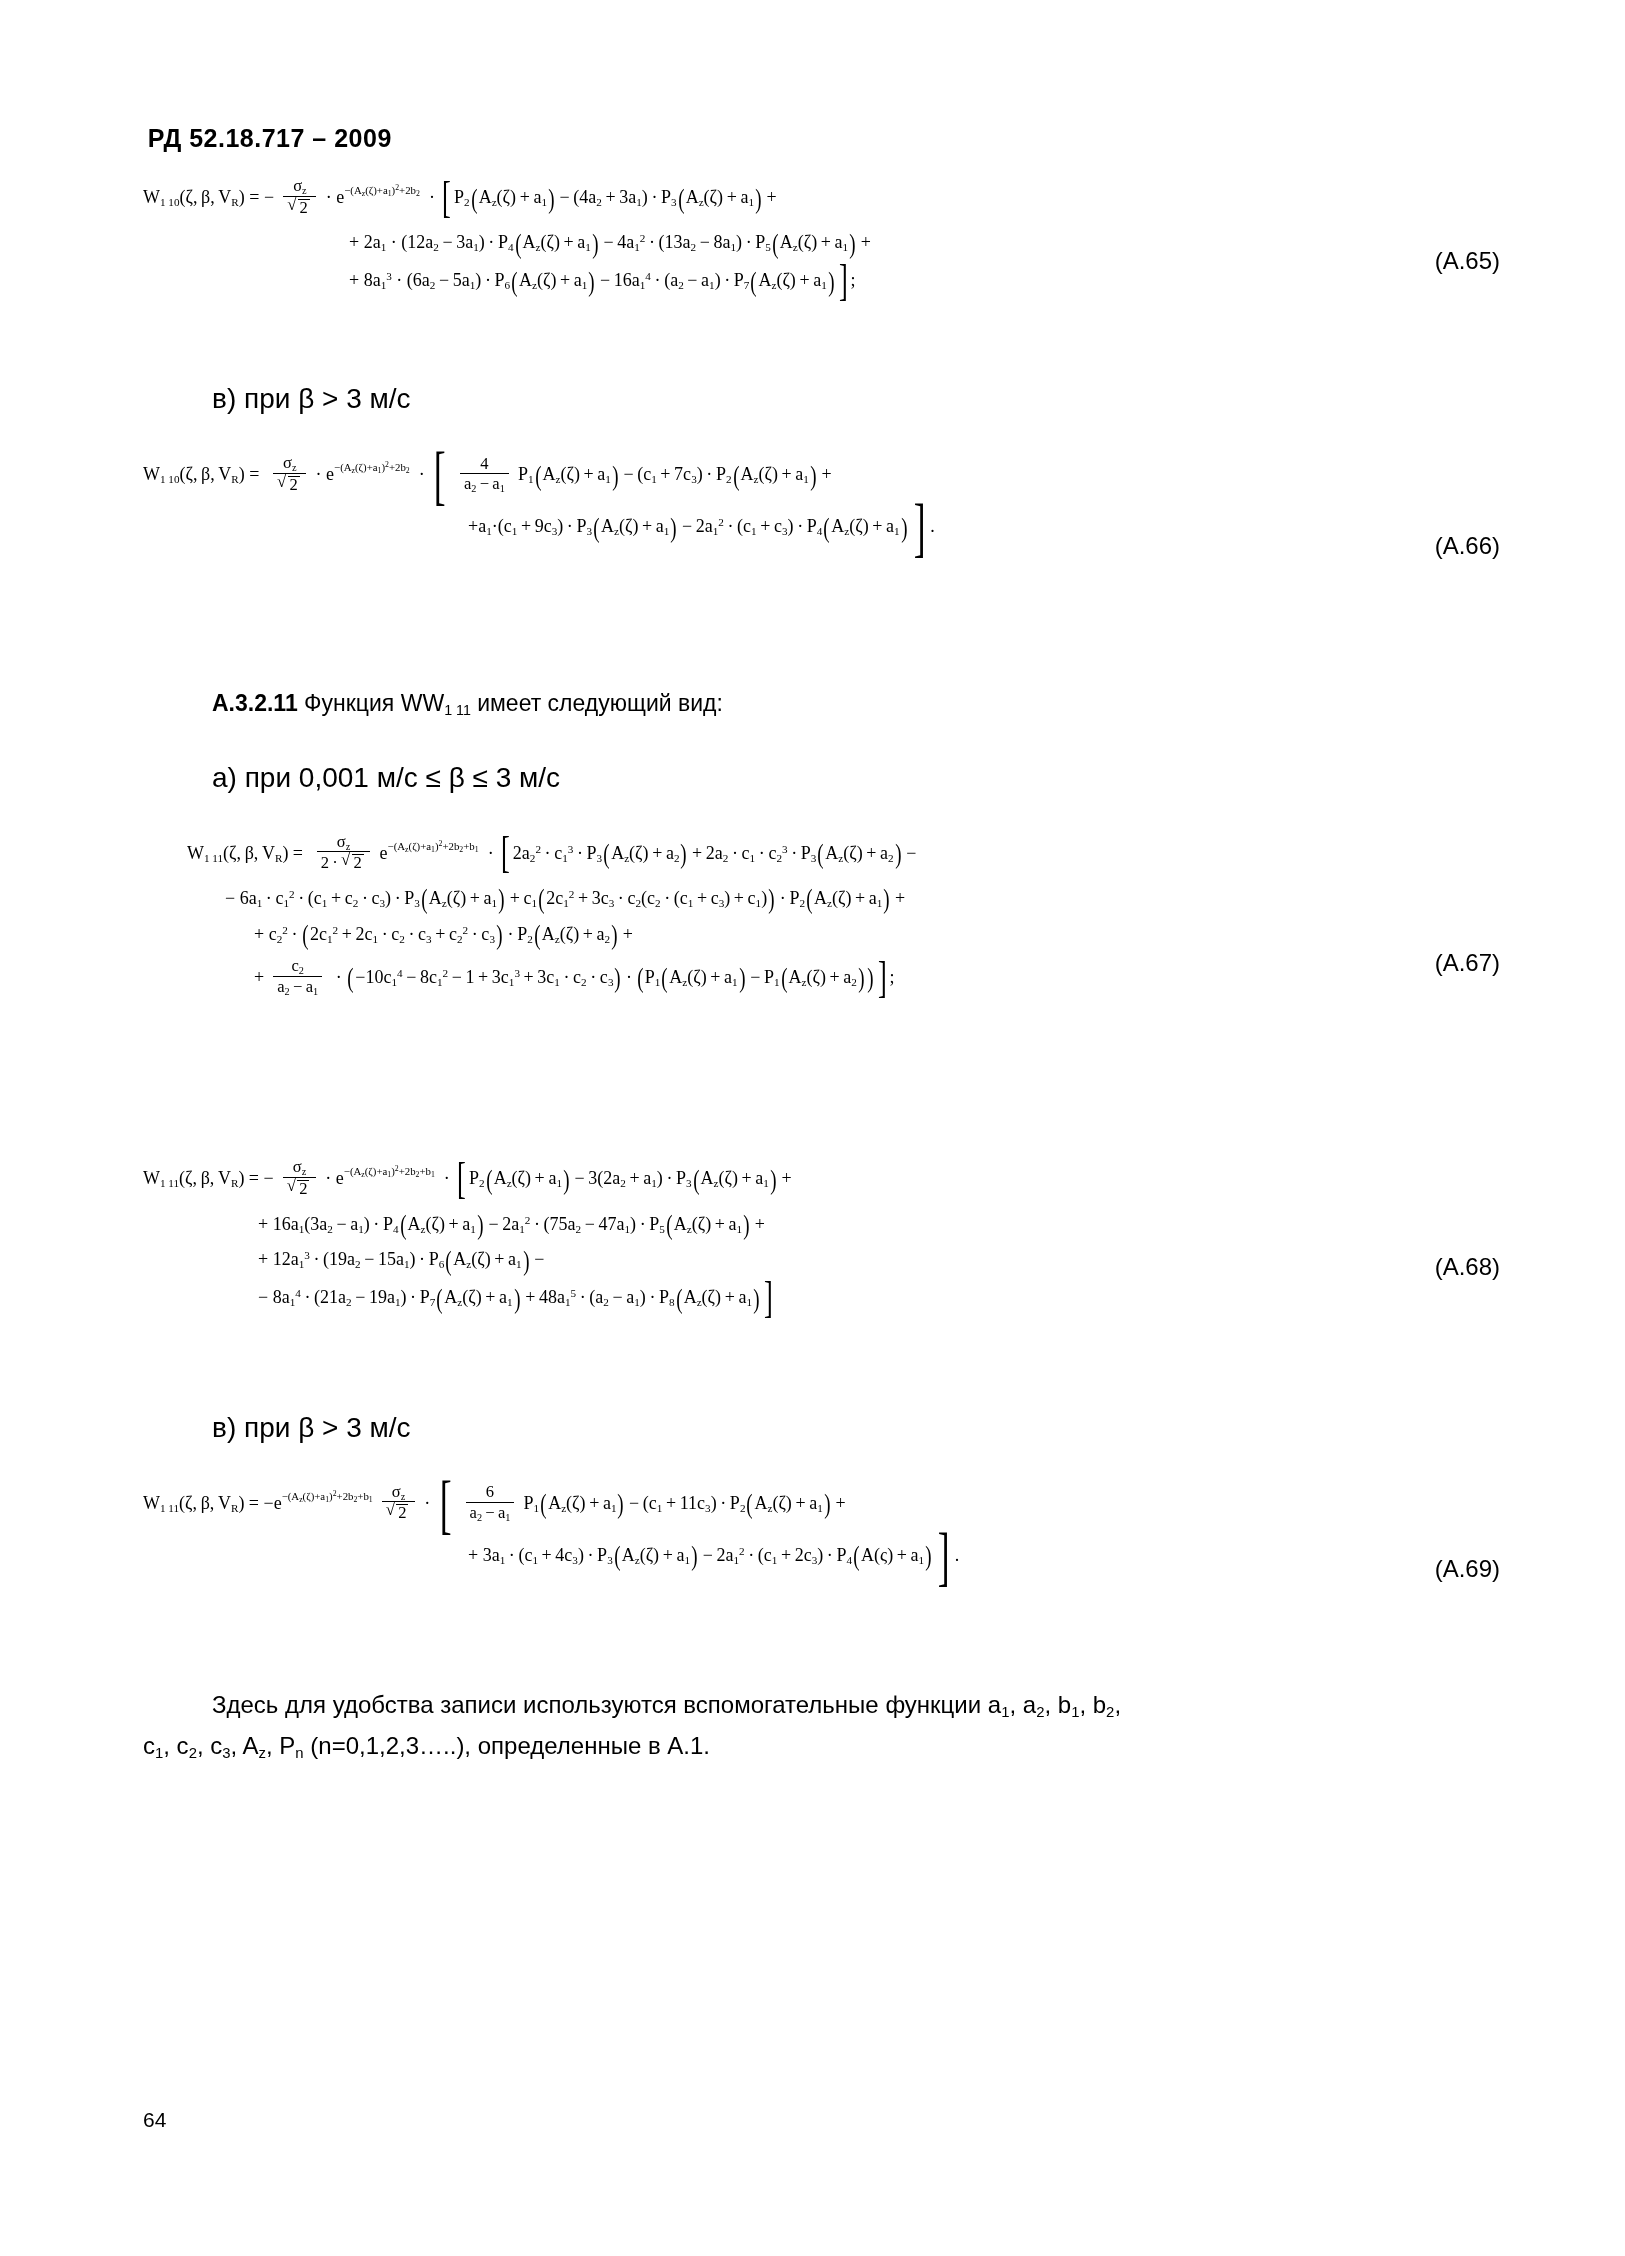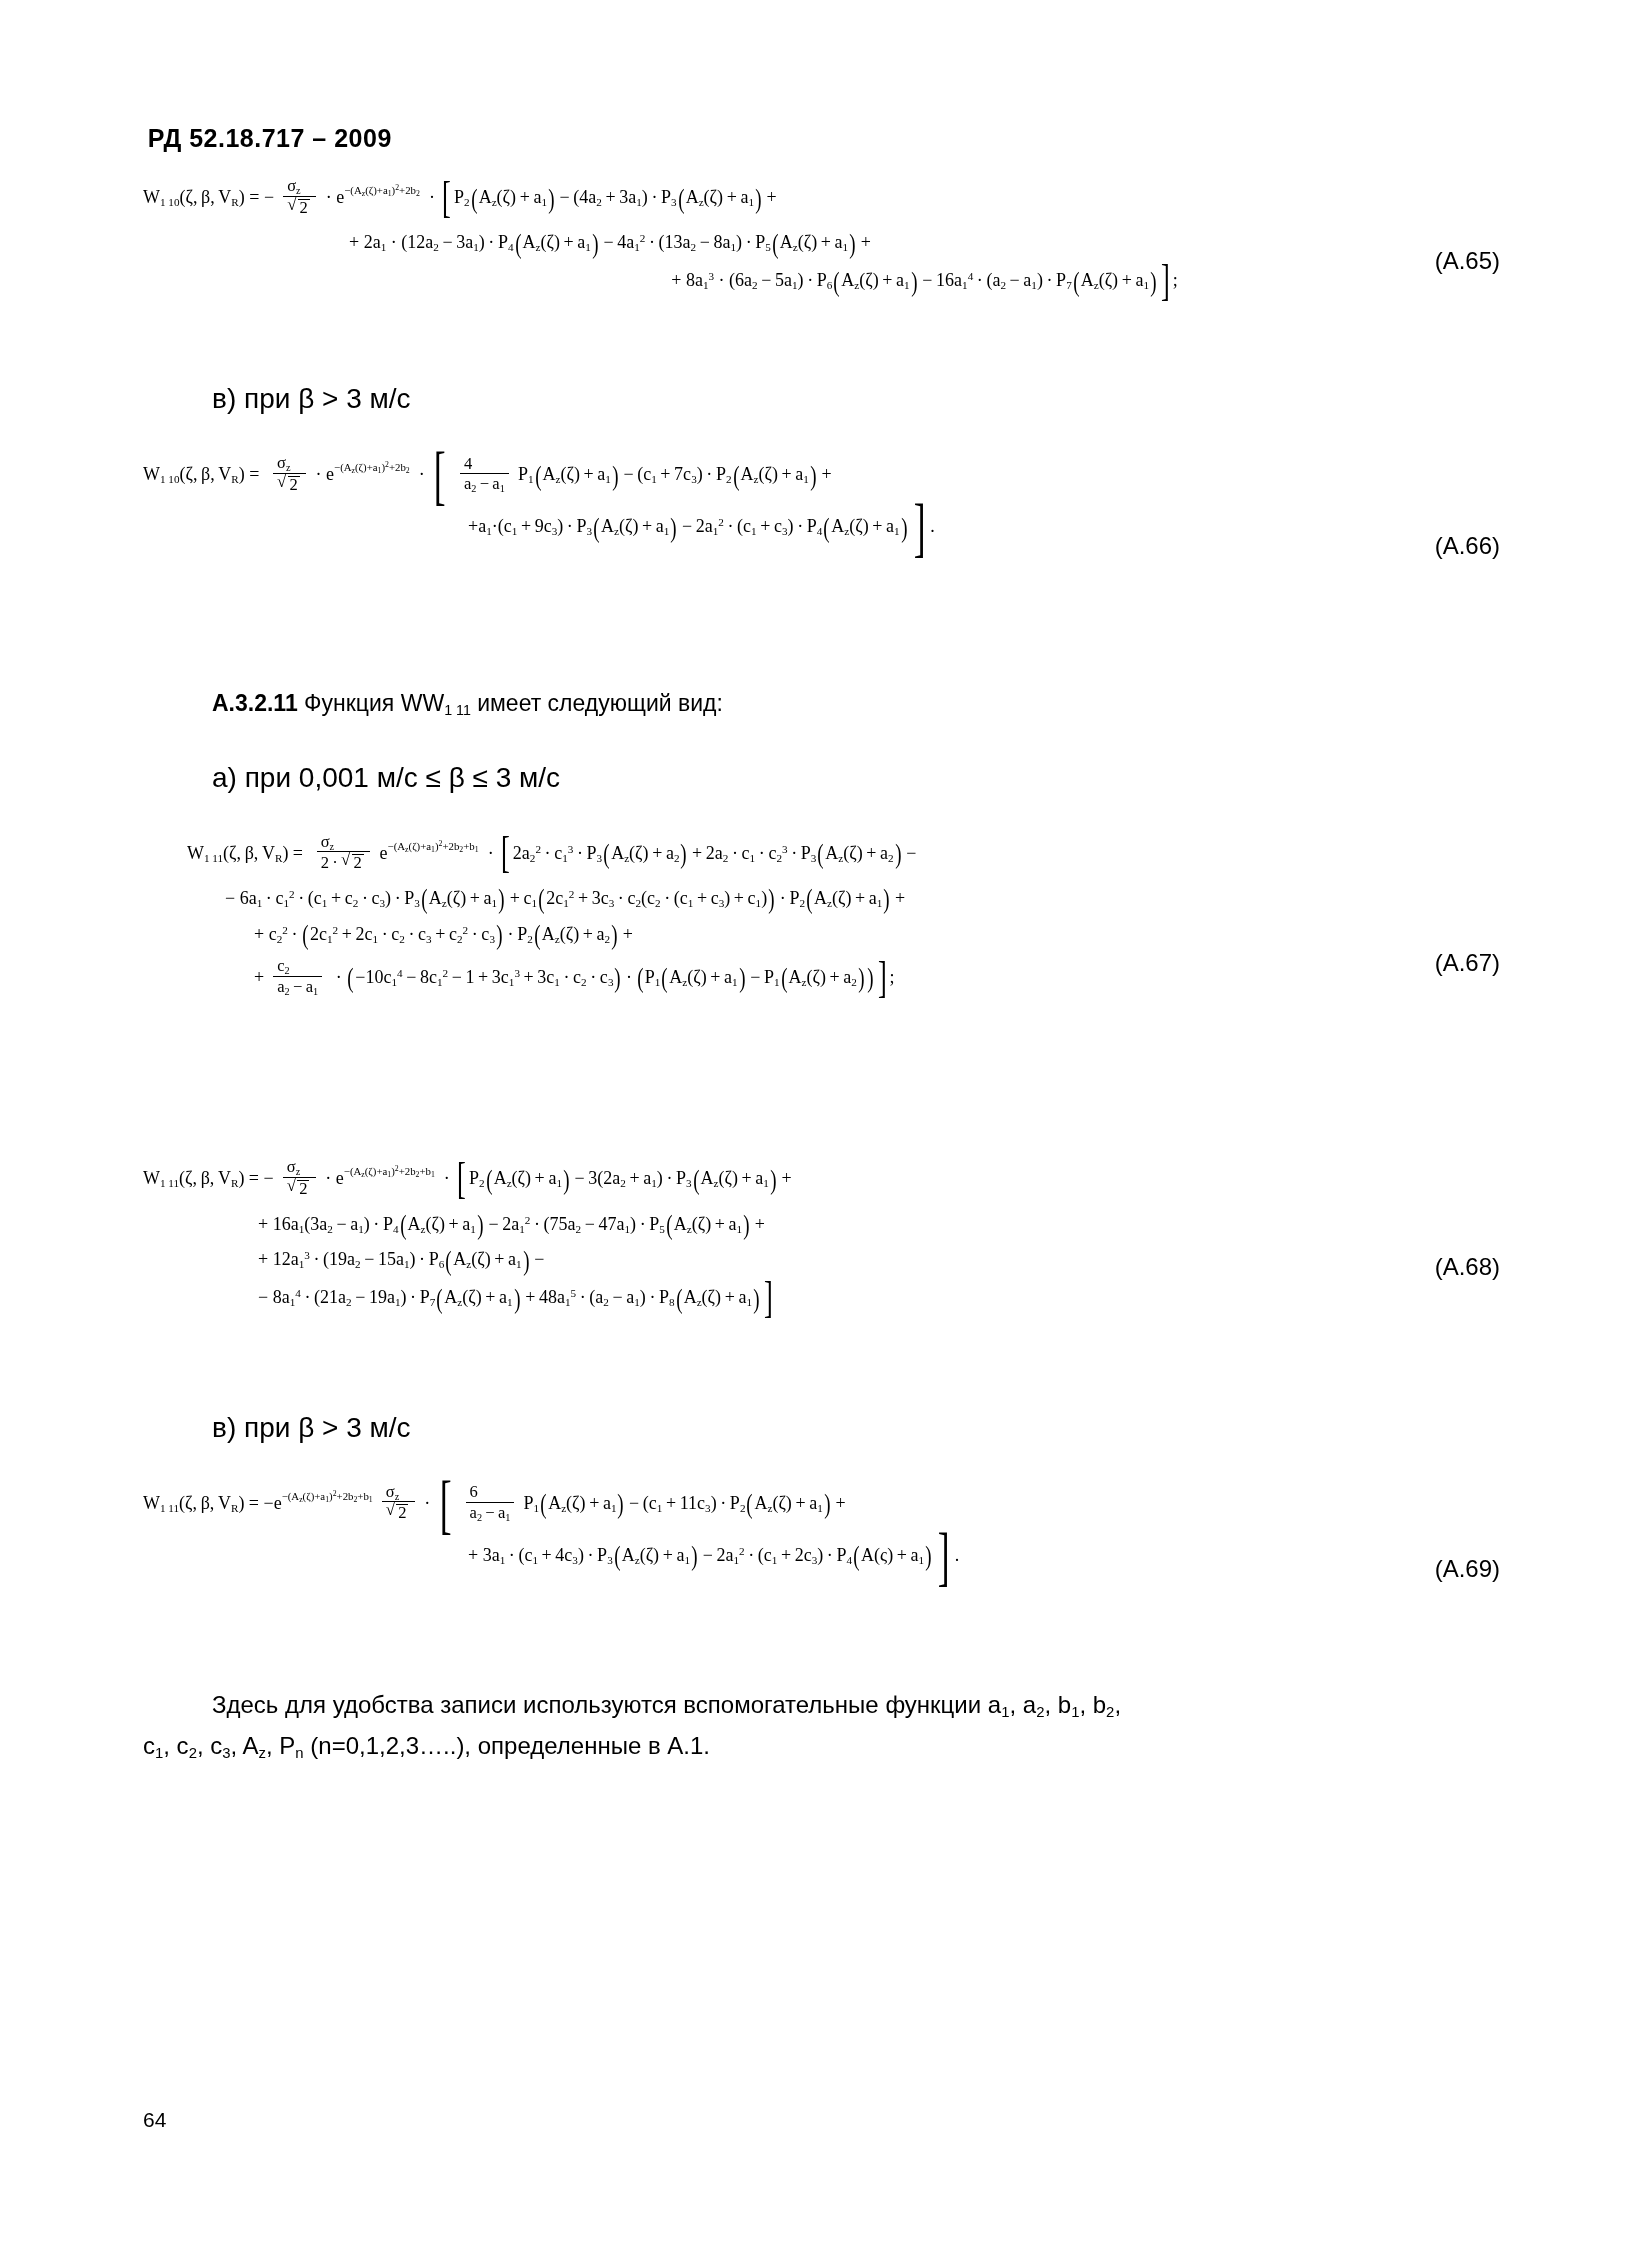--- a/index.html
+++ b/index.html
@@ -83,20 +83,21 @@
   }
   sup {
     font-size: 0.62em;
     vertical-align: 0.55em;
     line-height: 0;
   }
   
   .frac {
     display: inline-block;
     vertical-align: middle;
+    text-align: center;
     font-size: 0.92em;
     margin: 0 4.8px;
     position: relative;
     top: -1.9px;
   }
   .frac .num {
     display: block;
     padding: 0 3.8px 1px 3.8px;
     border-bottom: 1.5px solid #000;
   }
@@ -183,21 +184,21 @@
       <div class="formula-body">
         <span class="fline">
           W<sub>1 10</sub>(ζ, β, V<sub>R</sub>)&nbsp;=&nbsp;−
           <span class="frac"><span class="num">σ<sub>z</sub></span><span class="den"><span class="sqrt"><span class="rad">2</span></span></span></span>
           ·&nbsp;e<span class="exp">−(A<sub>z</sub>(ζ)+a<sub>1</sub>)<sup>2</sup>+2b<sub>2</sub></span>
           &nbsp;·&nbsp;<span class="bigbr">[</span>P<sub>2</sub><span class="medbr">(</span>A<sub>z</sub>(ζ) + a<sub>1</sub><span class="medbr">)</span> − (4a<sub>2</sub> + 3a<sub>1</sub>) · P<sub>3</sub><span class="medbr">(</span>A<sub>z</sub>(ζ) + a<sub>1</sub><span class="medbr">)</span> +
         </span>
         <span class="fline" style="padding-left:206px;">
           +&nbsp;2a<sub>1</sub>&nbsp;·&nbsp;(12a<sub>2</sub> − 3a<sub>1</sub>) · P<sub>4</sub><span class="medbr">(</span>A<sub>z</sub>(ζ) + a<sub>1</sub><span class="medbr">)</span> − 4a<sub>1</sub><sup>2</sup> · (13a<sub>2</sub> − 8a<sub>1</sub>) · P<sub>5</sub><span class="medbr">(</span>A<sub>z</sub>(ζ) + a<sub>1</sub><span class="medbr">)</span> +
         </span>
-        <span class="fline" style="padding-left:206px;text-align:center;">
+        <span class="fline" style="padding-left:206px;">
           +&nbsp;8a<sub>1</sub><sup>3</sup>&nbsp;·&nbsp;(6a<sub>2</sub> − 5a<sub>1</sub>) · P<sub>6</sub><span class="medbr">(</span>A<sub>z</sub>(ζ) + a<sub>1</sub><span class="medbr">)</span> − 16a<sub>1</sub><sup>4</sup> · (a<sub>2</sub> − a<sub>1</sub>) · P<sub>7</sub><span class="medbr">(</span>A<sub>z</sub>(ζ) + a<sub>1</sub><span class="medbr">)</span><span class="bigbr">]</span>;
         </span>
       </div>
       <div class="fnum" style="top:67px;">(А.65)</div>
     </div>
 
     <div class="sp-m"></div>
 
     <div class="para indent">в) при β &gt; 3 м/с</div>
 

